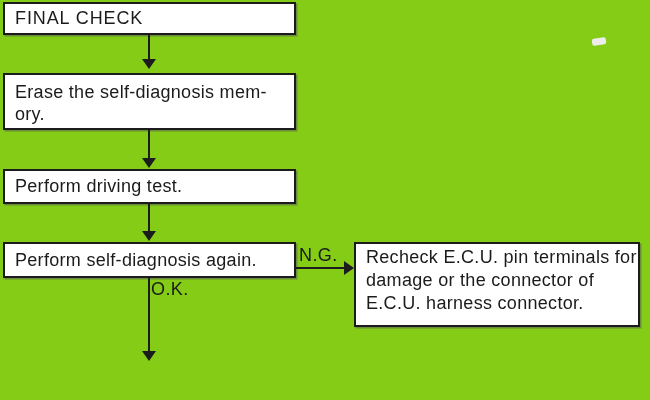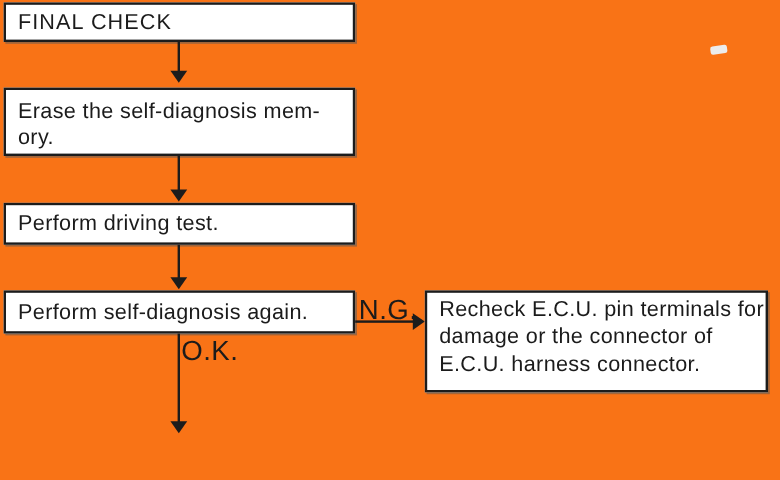--- a/index.html
+++ b/index.html
@@ -4,21 +4,21 @@
 <style>
   * { margin: 0; padding: 0; box-sizing: border-box; }
   html, body { background: #ffffff; }
   body {
     width: 650px; height: 400px;
     font-family: "Liberation Sans", "DejaVu Sans", sans-serif;
   }
   .stage {
     position: relative;
     width: 650px; height: 400px;
-    background: #f97316;
+    background: #84cc16;
     overflow: hidden;
     color: #1b1b1b;
   }
   .node {
     position: absolute;
     background: #ffffff;
     border: 2px solid #1c1c1c;
     box-shadow: 1.5px 1.5px 0 rgba(90,90,90,0.55);
     font-size: 18px;
     letter-spacing: 0.3px;
@@ -69,21 +69,21 @@
   .conn-h .head {
     position: absolute; right: 0; top: 0;
     width: 0; height: 0;
     border-top: 7px solid transparent;
     border-bottom: 7px solid transparent;
     border-left: 10px solid #1c1c1c;
   }
 
   .edge-label {
     position: absolute;
-    font-size: 23px;
+    font-size: 18px;
     letter-spacing: 0.4px;
     color: #1b1b1b;
     background: transparent;
   }
   .lbl-ng { left: 299px; top: 245px; }
   .lbl-ok { left: 151px; top: 279px; }
 
   .scan-artifact {
     position: absolute; left: 592px; top: 38px;
     width: 14px; height: 7px;

